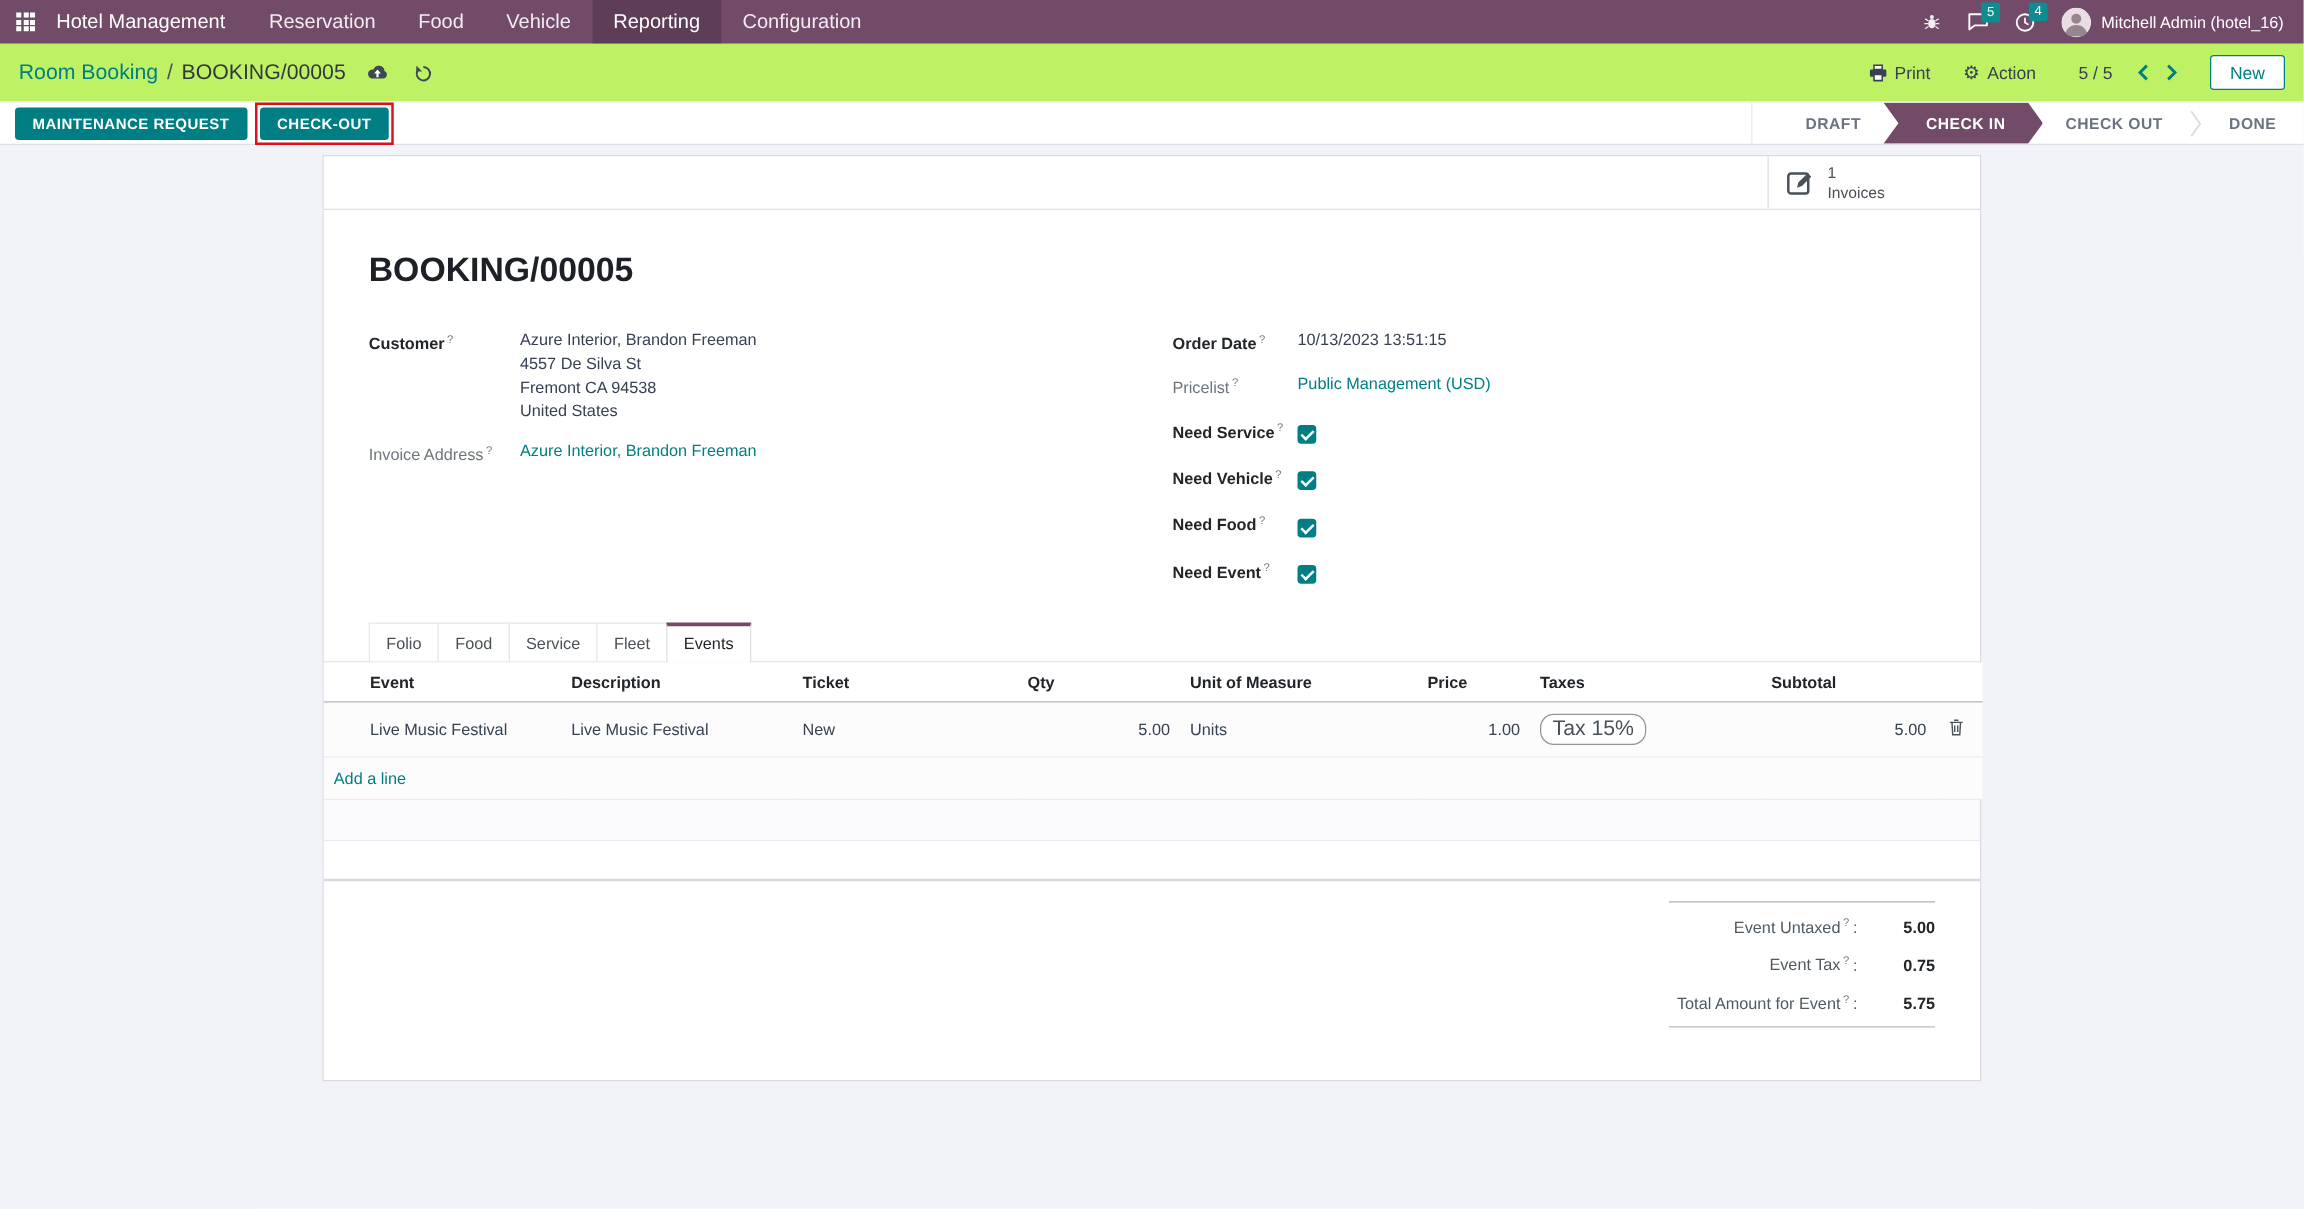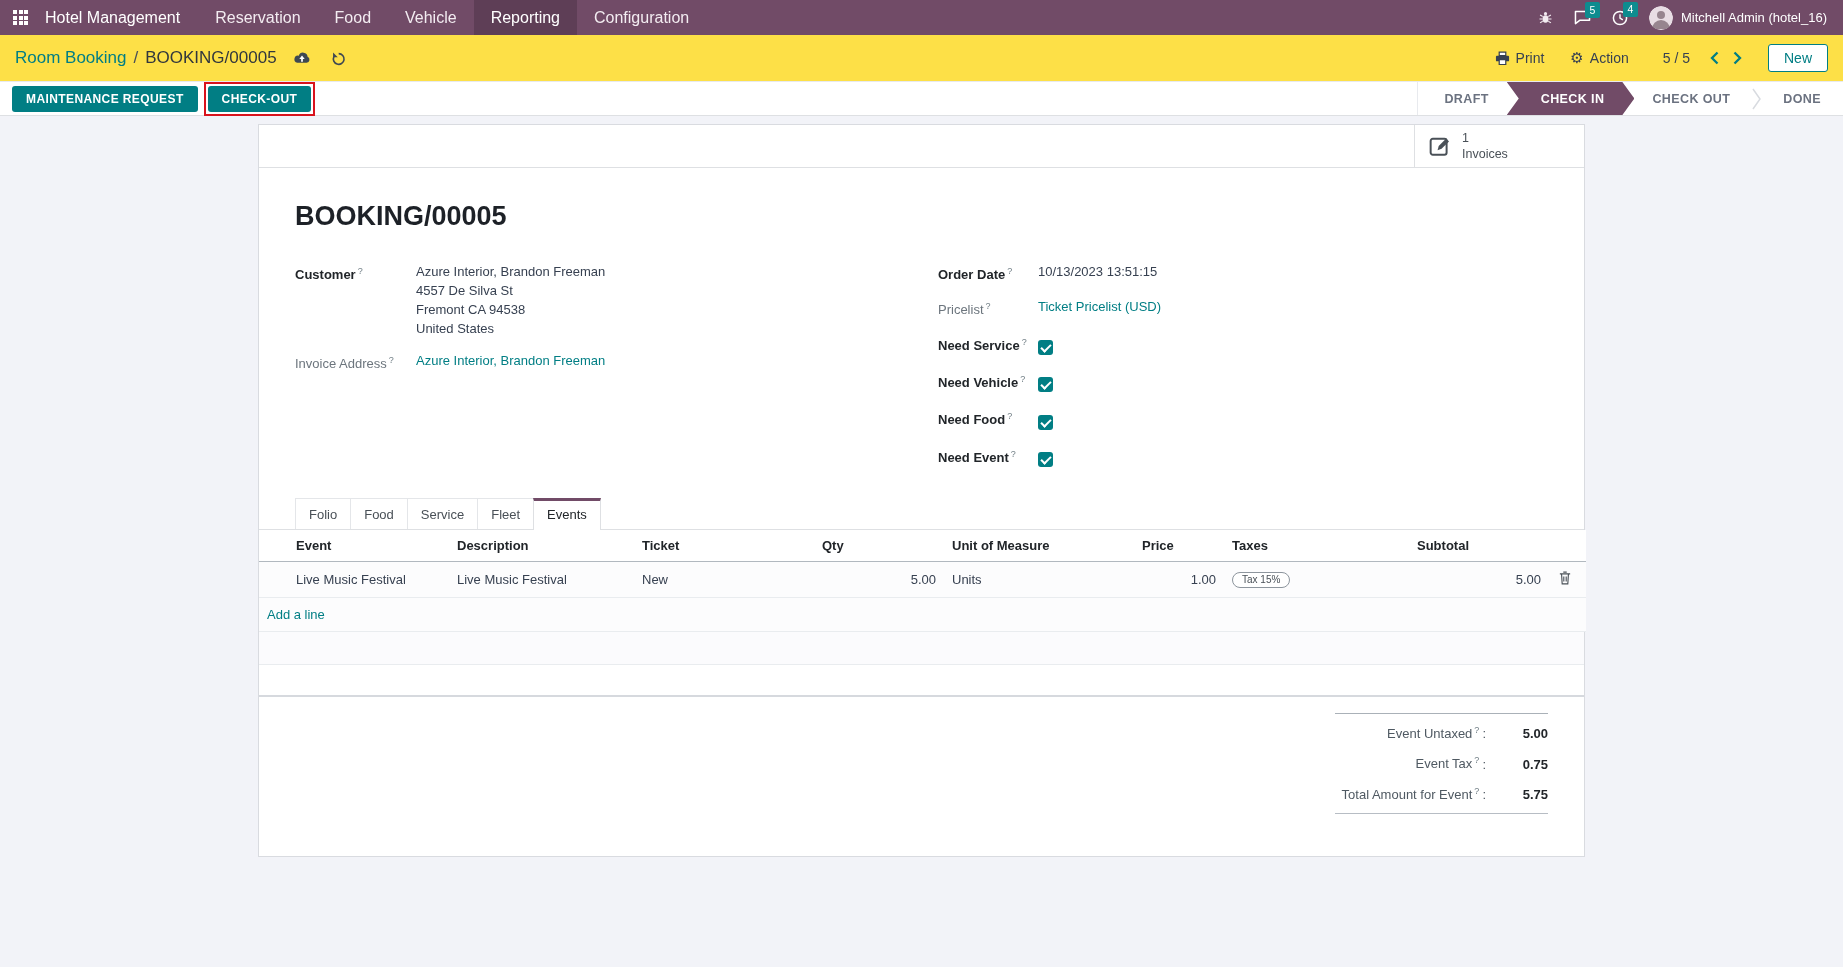--- a/index.html
+++ b/index.html
@@ -22,21 +22,21 @@
   .nav-item.active { background: rgba(0,0,0,0.16); color: #fff; }
   .nav-right { margin-left: auto; display: flex; align-items: center; gap: 21px; padding-right: 16px; }
   .icon-btn { position: relative; display: flex; align-items: center; }
   .badge { position: absolute; top: -8px; left: 11px; background: #0e8c8f; color: #fff;
            font-size: 10.5px; line-height: 1; padding: 2.5px 4.5px; border-radius: 2px; }
   .user-block { display: flex; align-items: center; gap: 8px; }
   .avatar { width: 24px; height: 24px; border-radius: 50%; overflow: hidden; display: block; }
   .user-name { font-size: 13px; color: #fff; }
 
   
-  .control-panel { height: 46px; background: #fde047; display: flex; padding: 0 15px; }
+  .control-panel { height: 46px; background: #bef264; display: flex; padding: 0 15px; }
   .breadcrumb { display: flex; align-items: center; font-size: 17px; }
   .bc-parent { color: #017e84; }
   .bc-divider { color: #495057; margin: 0 7px; }
   .bc-current { color: #32373d; }
   .save-indicator { margin-left: 16px; display: flex; align-items: center; }
   .discard-btn { margin-left: 20px; display: flex; align-items: center; }
   .cp-right { margin-left: auto; display: flex; align-items: center; font-size: 14px; color: #374151; }
   .cp-btn { display: flex; align-items: center; gap: 6px; font-size: 14px; color: #374151; }
   .cp-gear { font-family: "DejaVu Sans", sans-serif; font-size: 15px; line-height: 1; }
   .pager-value { margin-left: 34px; font-size: 14px; }
@@ -46,21 +46,21 @@
              font-size: 14px; padding: 5px 15px; border-radius: 3px; }
   .cp-btn + .cp-btn { margin-left: 26px; }
 
   
   .status-bar { height: 35px; background: #fff; border-top: 1px solid #e8eaee; border-bottom: 1px solid #dee0e3;
                 display: flex; align-items: center; padding-left: 12px; }
   .sb-btn { background: #017e84; color: #fff; font-size: 12px; font-weight: 700; letter-spacing: .4px;
             padding: 6px 14px; border-radius: 3px; }
   .annotation-box { border: 2px solid #d8131d; padding: 2px; margin-left: 6px; display: inline-flex; }
   .stages { margin-left: auto; display: flex; align-items: center; align-self: stretch;
-            border-left: 1px solid #e8eaee; padding-left: 4px; }
+            border-left: 1px solid #e8eaee; padding-left: 20px; }
   .stage { font-size: 12.5px; font-weight: 600; letter-spacing: .4px; color: #6b7280; padding: 0 22px;
            display: flex; align-items: center; align-self: stretch; }
   .stage.active { background: #714B67; color: #fff; padding: 0 30px 0 34px; margin: 0 -4px;
            clip-path: polygon(0 0, calc(100% - 12px) 0, 100% 50%, calc(100% - 12px) 100%, 0 100%, 12px 50%); }
   .stage-sep { display: flex; align-items: center; }
 
   
   .content { padding-top: 8px; }
   .sheet { width: 1327px; margin: 0 auto; background: #fff; border: 1px solid #d9dbe0; min-height: 696px; padding-bottom: 42px; }
   .button-box { height: 43px; border-bottom: 1px solid #dee0e3; display: flex; justify-content: flex-end; }
@@ -96,21 +96,21 @@
 
   
   .table-wrap { margin: 0 -36px; }
   table.lines { width: 100%; border-collapse: collapse; font-size: 13px; table-layout: fixed; }
   table.lines th { font-weight: 700; color: #212529; text-align: left; padding: 8px 8px;
                    border-bottom: 1px solid #b1b8bf; background: #fff; }
   table.lines td { padding: 9px 8px; border-bottom: 1px solid #e9ecef; background: #fcfcfd; color: #374151; }
   table.lines th.first, table.lines td.first { padding-left: 37px; }
   .num { text-align: right; }
   .tax-pill { display: inline-block; border: 1px solid #8d959d; border-radius: 11px; padding: 1px 9px 2px;
-              font-size: 10px; color: #495057; background: #fff; }
+              font-size: 17px; color: #495057; background: #fff; }
   .row-del { text-align: center; padding-right: 14px !important; }
   td.addline-cell { background: #fff; padding-left: 37px; }
   .addline { color: #017e84; font-size: 13px; }
   .empty-row1 { height: 33px; background: #fbfbfd; border-bottom: 1px solid #e9ecef; }
   .empty-row2 { height: 32px; background: #fff; border-bottom: 2px solid #d6d9de; }
 
   
   .totals { width: 213px; margin: 16px 0 0 auto; border-top: 1px solid #aab1b8; border-bottom: 1px solid #b7bdc4;
             padding: 4px 0; }
   .t-row { display: flex; justify-content: flex-end; align-items: baseline; padding: 7px 0; font-size: 13px; }
@@ -277,21 +277,21 @@
           </div>
         </div>
 
         <div class="fg-right">
           <div class="field-row">
             <span class="f-label"><span>Order Date</span><sup class="help">?</sup></span>
             <span class="f-value">10/13/2023 13:51:15</span>
           </div>
           <div class="field-row">
             <span class="f-label muted"><span>Pricelist</span><sup class="help">?</sup></span>
-            <a class="f-link">Ticket Pricelist (USD)</a>
+            <a class="f-link">Public Management (USD)</a>
           </div>
           <div class="field-row cb-row">
             <span class="f-label"><span>Need Service</span><sup class="help">?</sup></span>
             <span class="checkbox"></span>
           </div>
           <div class="field-row cb-row">
             <span class="f-label"><span>Need Vehicle</span><sup class="help">?</sup></span>
             <span class="checkbox"></span>
           </div>
           <div class="field-row cb-row">

